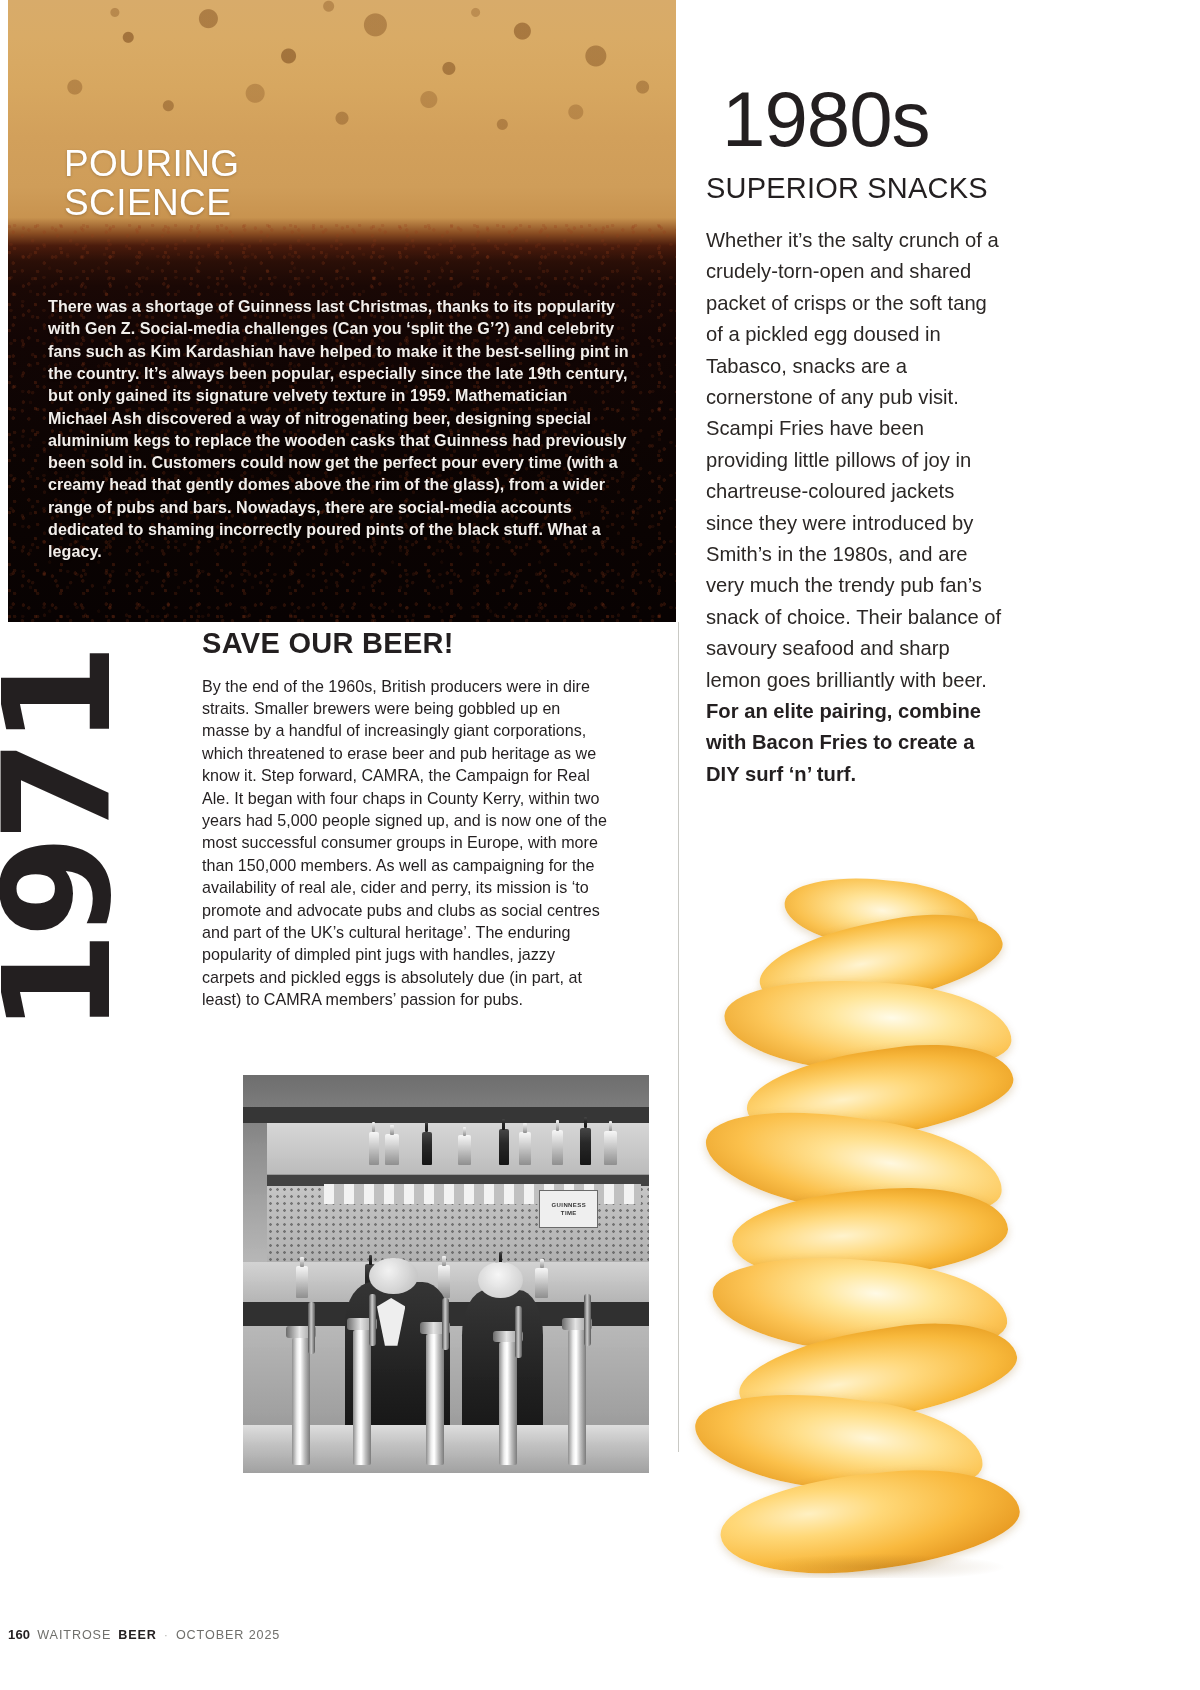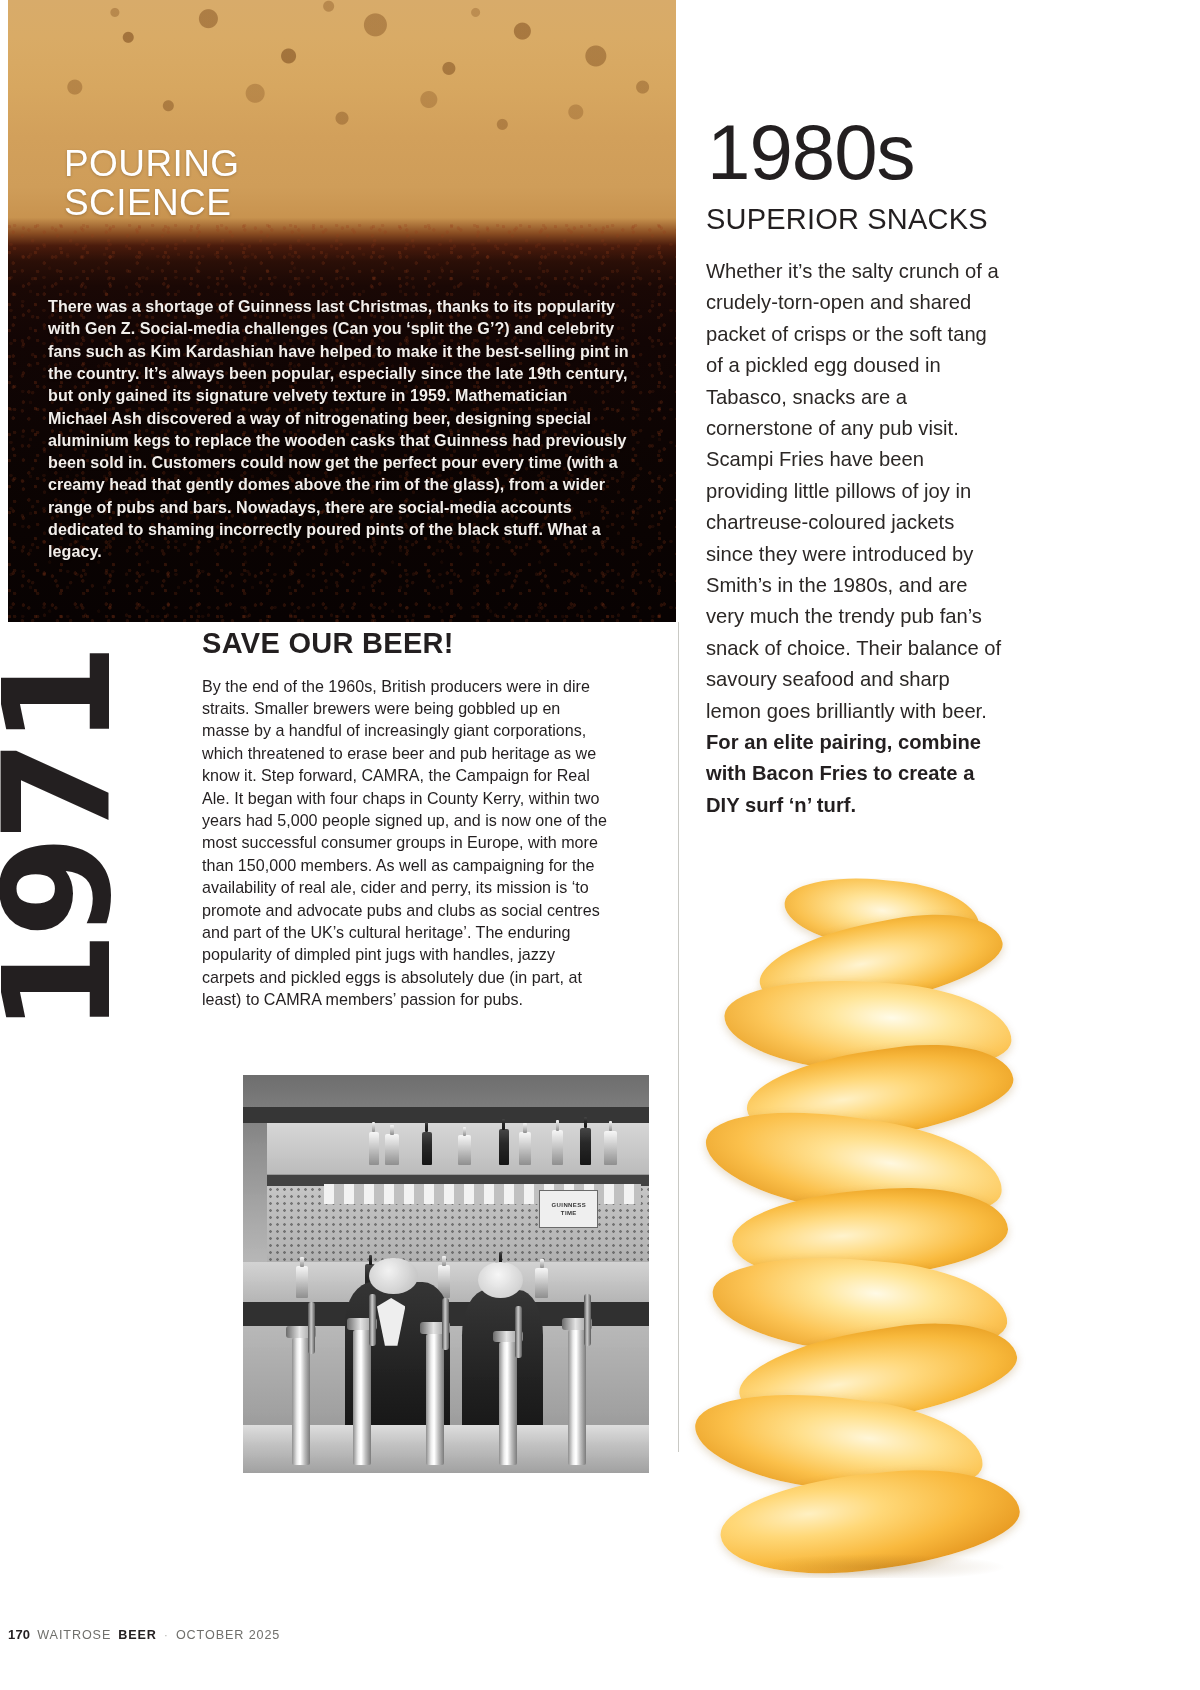--- a/index.html
+++ b/index.html
@@ -166,21 +166,21 @@
     font-weight:700;letter-spacing:.4px;line-height:1.35;}
 
   
   .vrule{
     position:absolute;left:678px;top:622px;width:1px;height:830px;background:#c9c9c4;
   }
 
   
   .rcol{position:absolute;left:706px;top:0;width:300px;}
   .r-year{
-    margin:1px;padding-top:116px;font-size:78px;line-height:.92;font-weight:300;
+    margin:16px;padding-top:68px;font-size:78px;line-height:.92;font-weight:300;
     letter-spacing:-1px;color:#231f20;font-family:"Liberation Sans",sans-serif;
   }
   .r-sub{
     margin:14px 0 2px 0;font-size:29px;font-weight:300;letter-spacing:.2px;color:#231f20;
   }
   .r-body{
     font-size:20.2px;line-height:31.4px;font-weight:300;color:#2b2725;letter-spacing:.01px;
   }
   .r-body .bold-tail{font-weight:600;color:#231f20;}
 
@@ -335,18 +335,18 @@
   <div class="crisp c6"></div>
   <div class="crisp c5"></div>
   <div class="crisp c4"></div>
   <div class="crisp c3"></div>
   <div class="crisp c2"></div>
   <div class="crisp c1"></div>
   <div class="crisp-shadow"></div>
 </figure>
 
 <footer class="footer">
-  <span class="pg">170</span>
+  <span class="pg">160</span>
   <span>WAITROSE</span>
   <span class="fd">BEER</span>
   <span class="dot">·</span>
   <span>OCTOBER 2025</span>
 </footer>
 
 </body></html>

